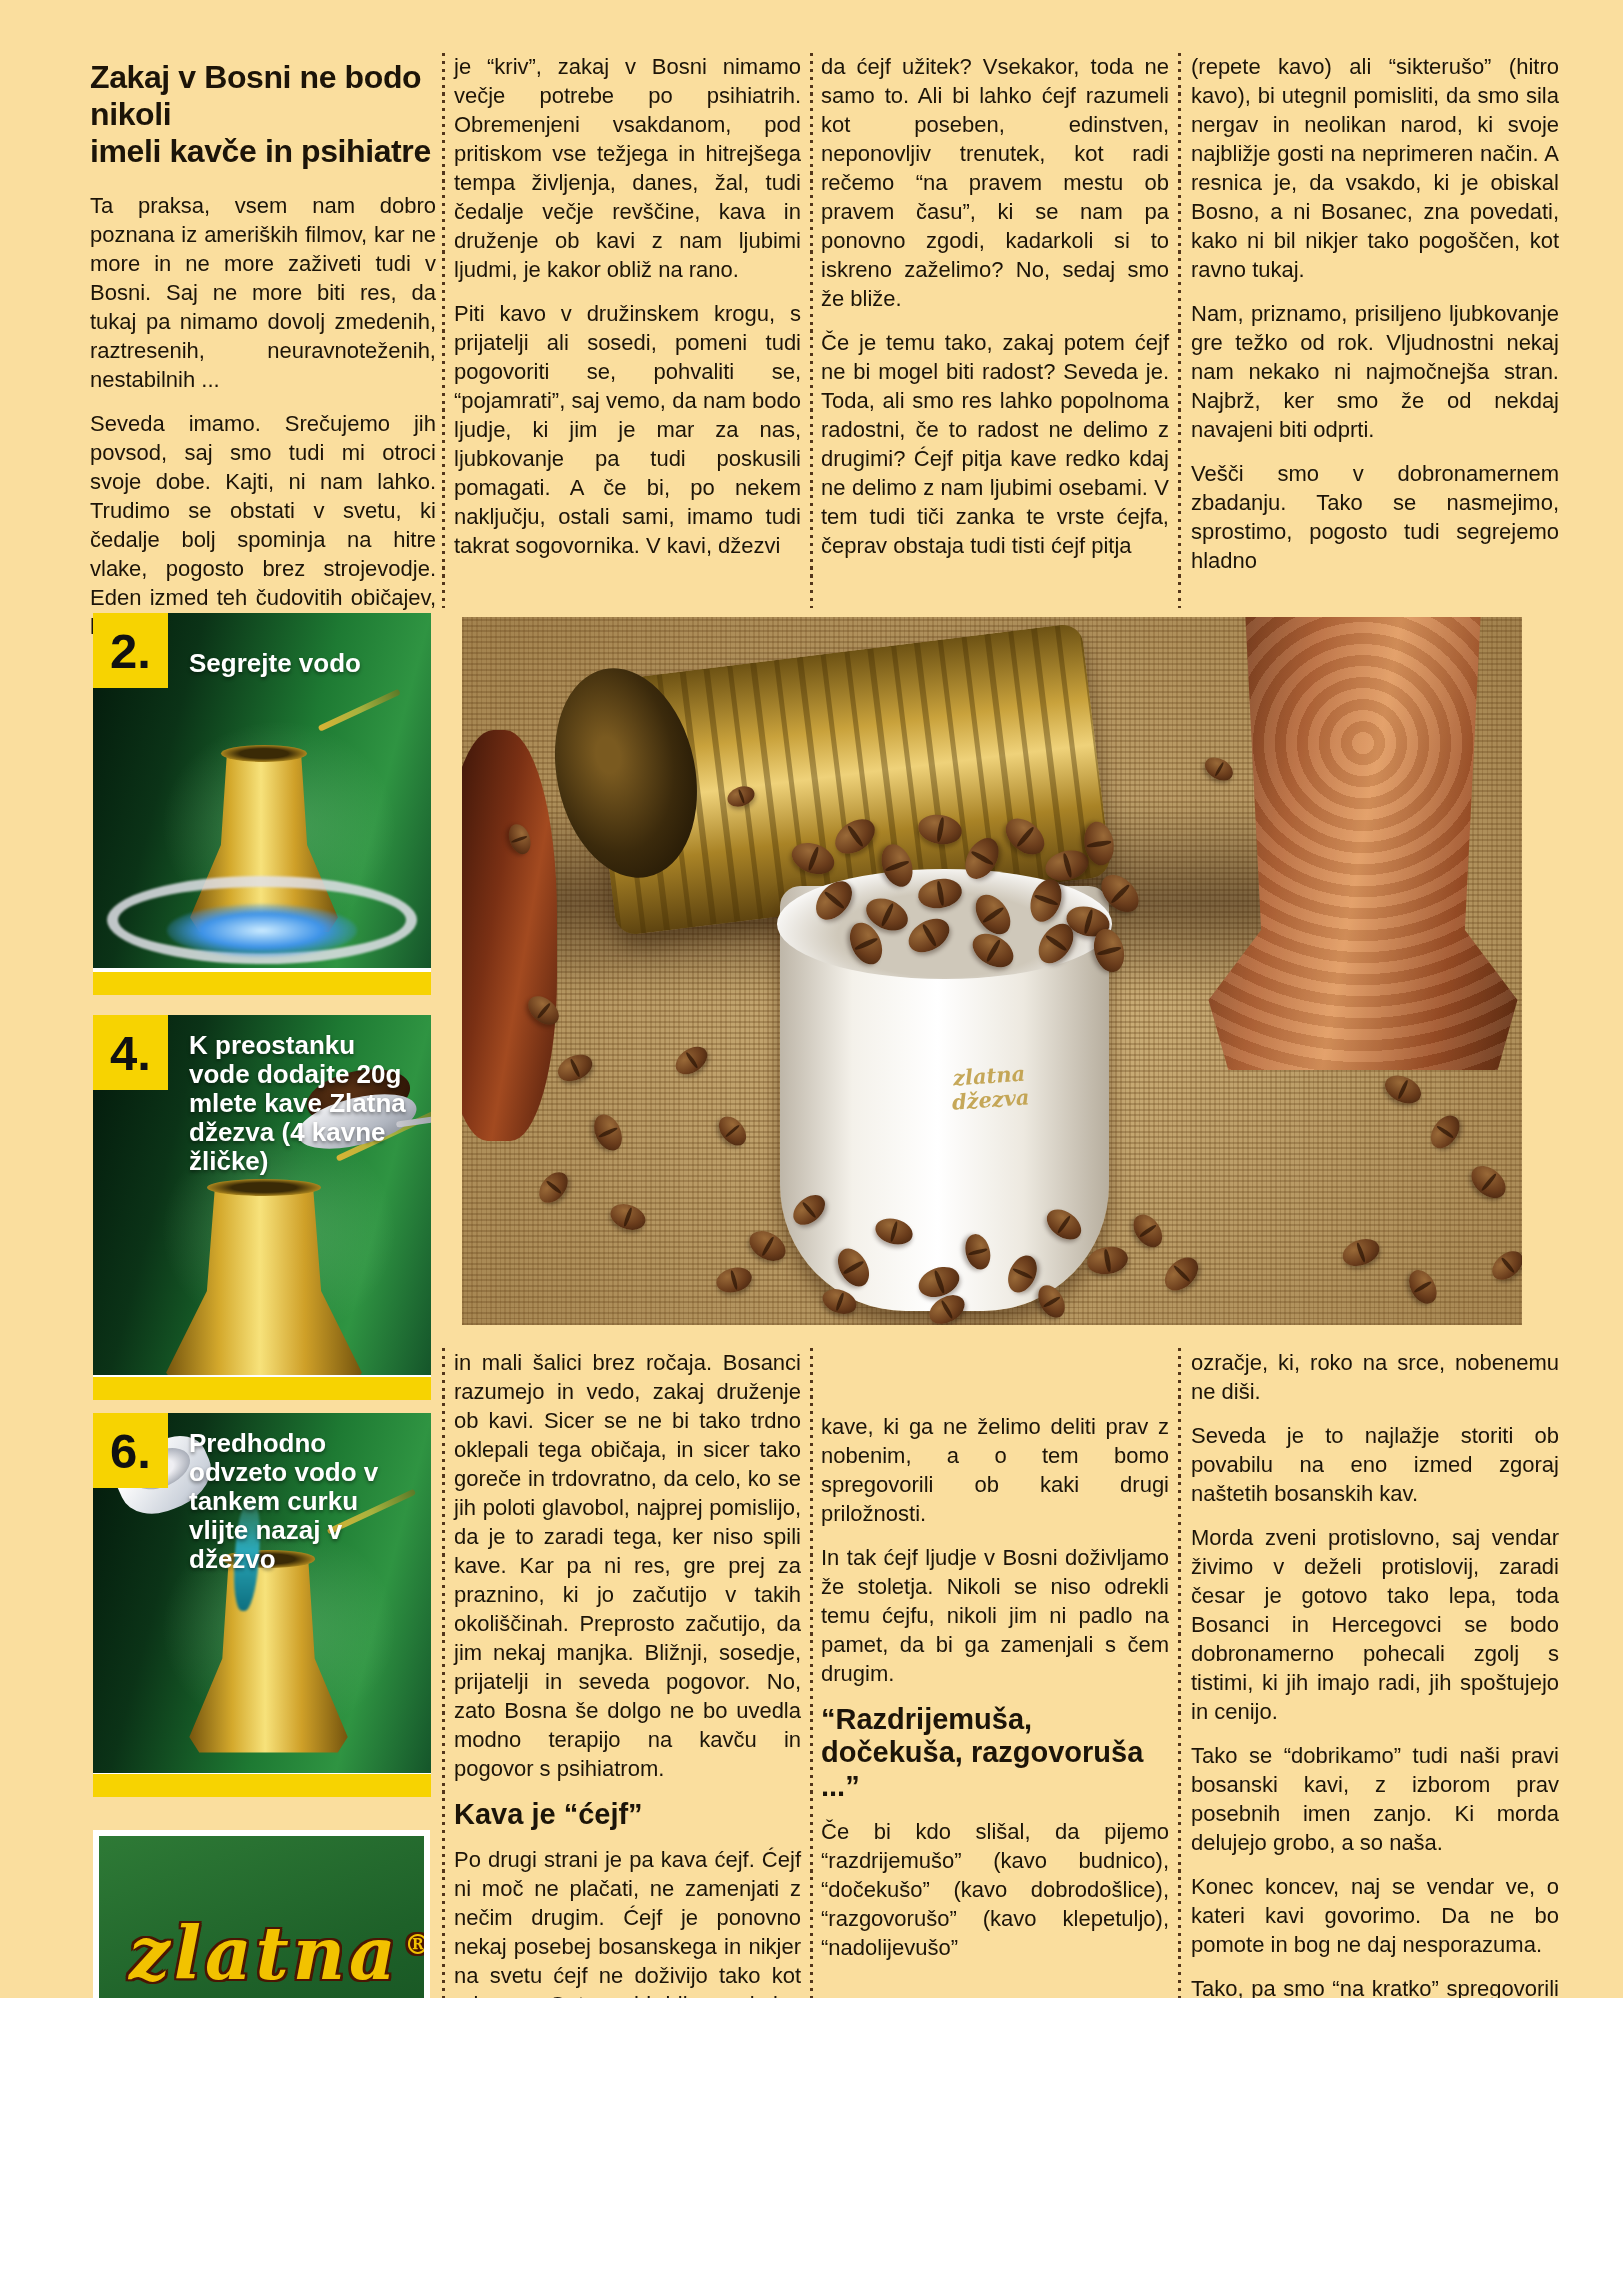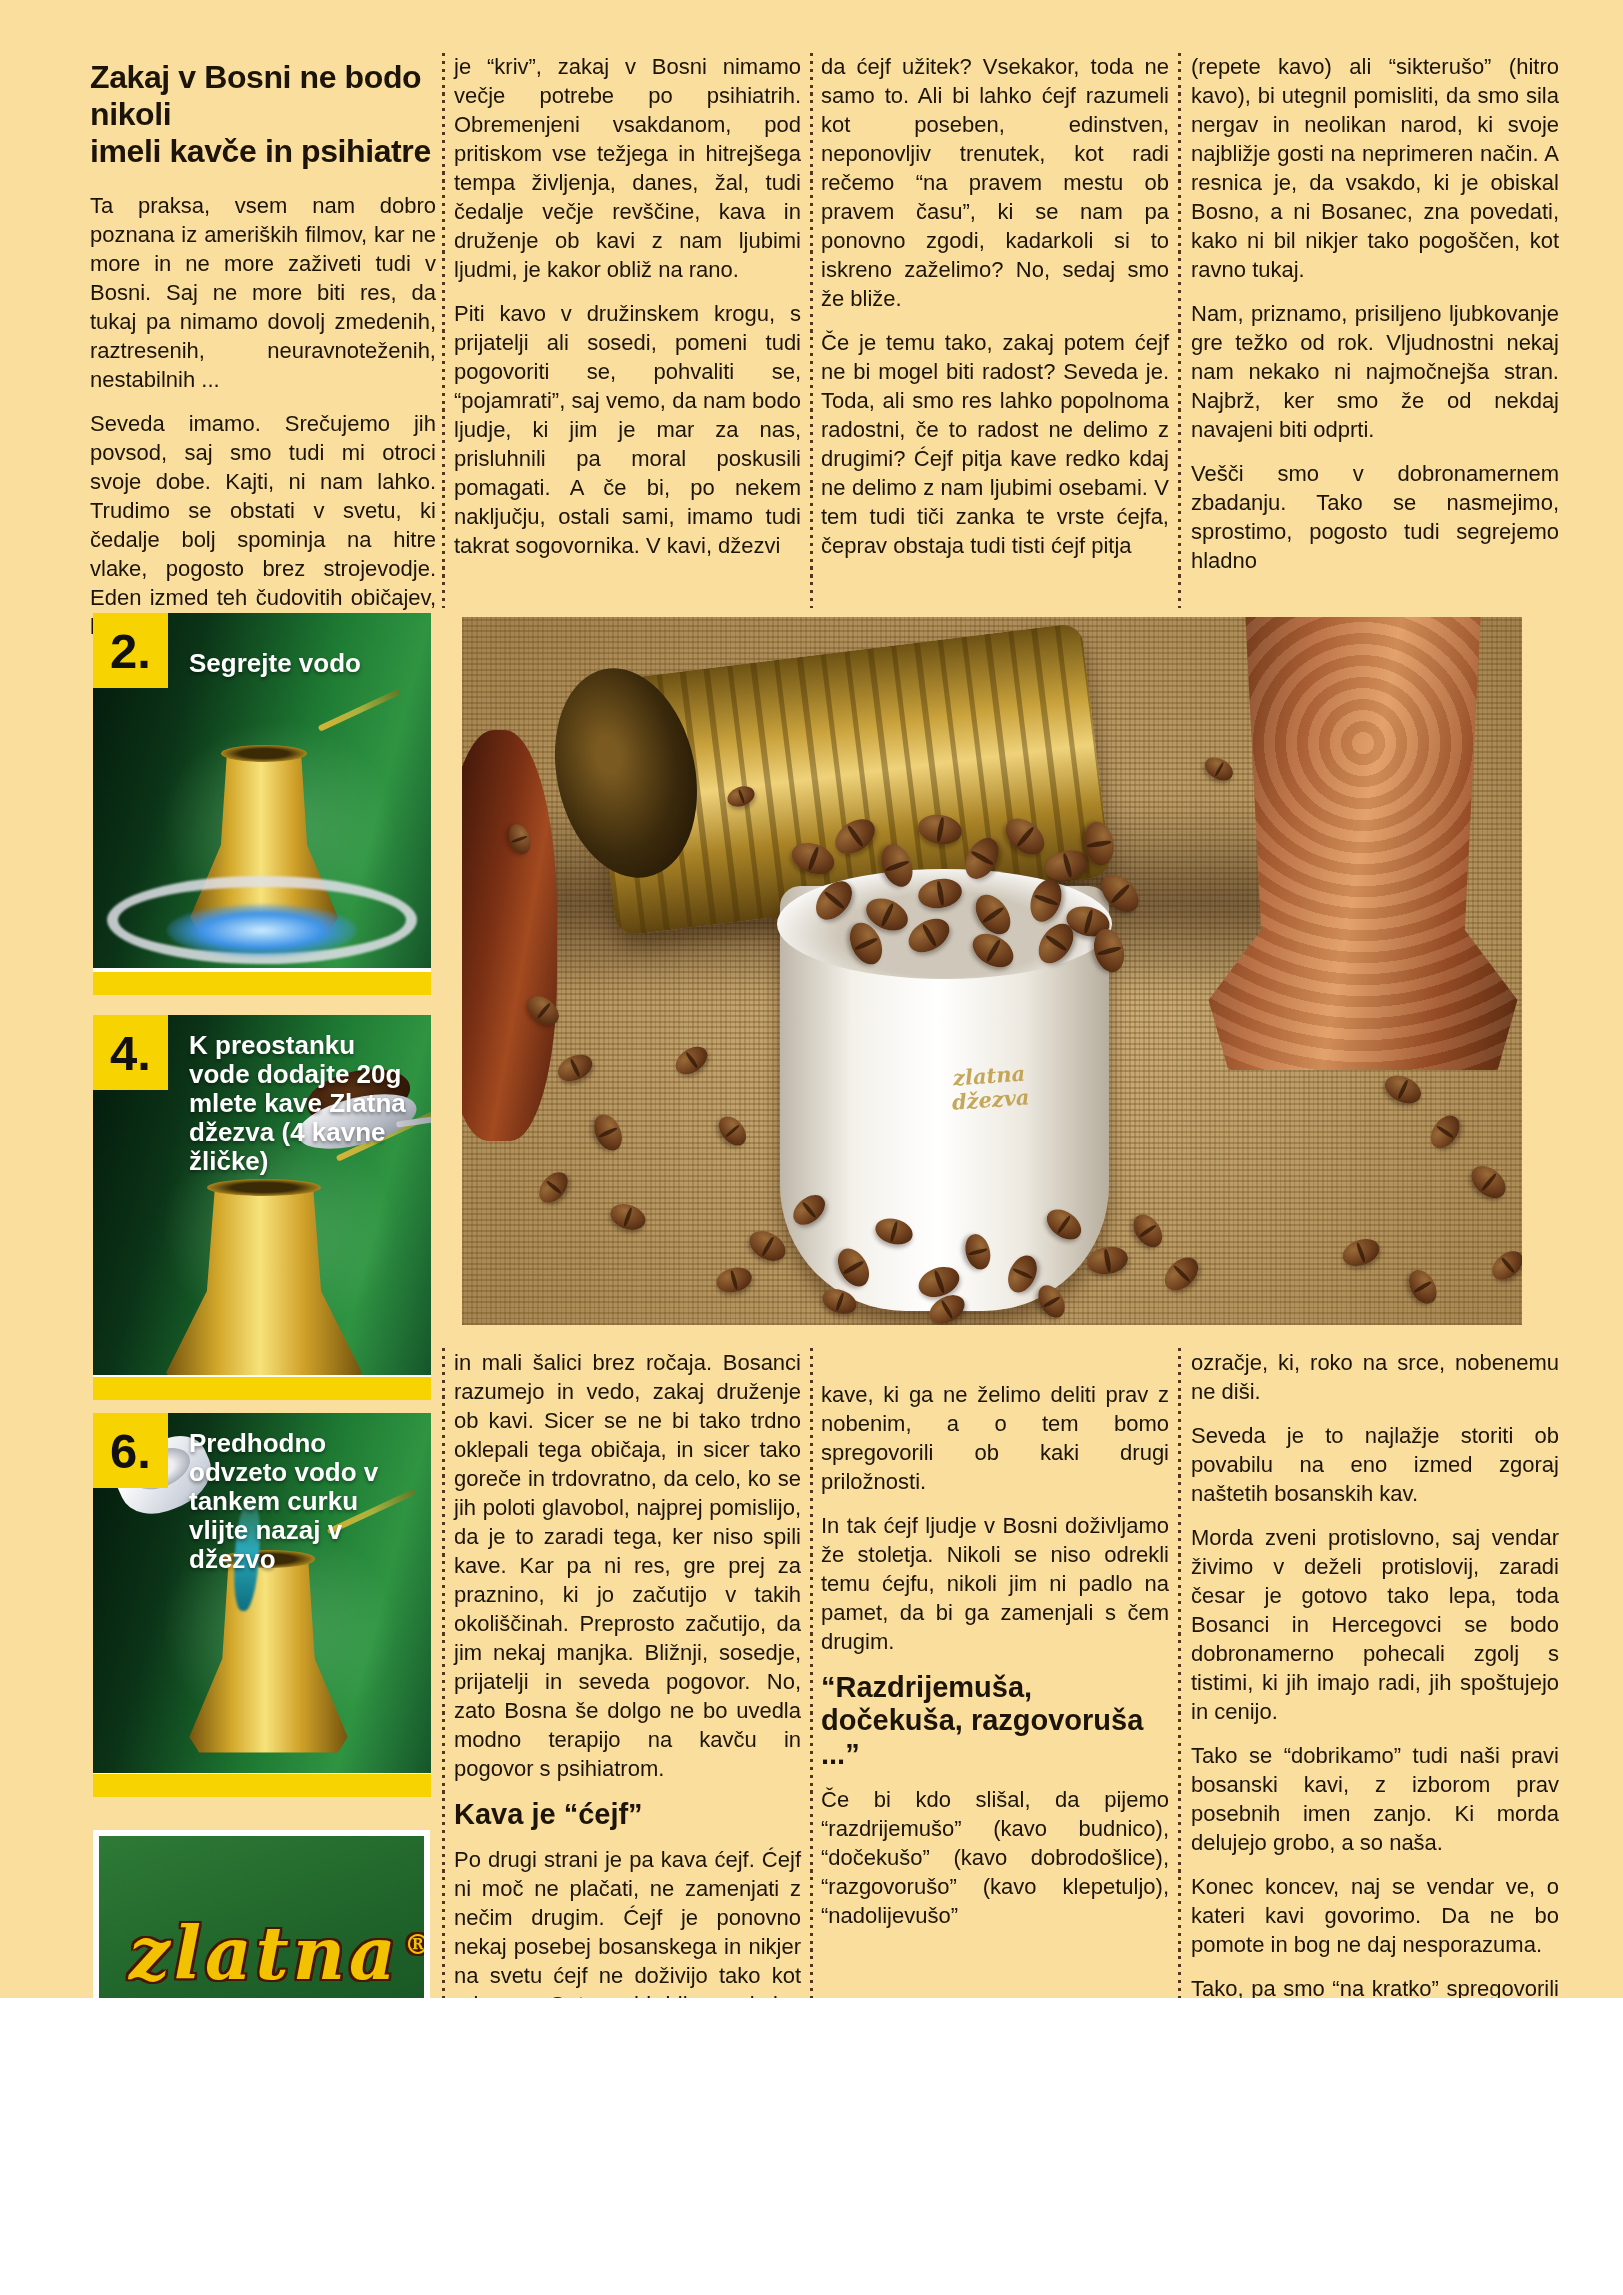--- a/index.html
+++ b/index.html
@@ -123,21 +123,21 @@
 
 <div class="page">
 
   <div class="col" style="left:90px;top:59px;width:346px;">
     <h1 class="title"><span>Zakaj v Bosni ne bodo nikoli</span><br><span>imeli kavče in psihiatre</span></h1>
     <p>Ta praksa, vsem nam dobro poznana iz ameriških filmov, kar ne more in ne more zaživeti tudi v Bosni. Saj ne more biti res, da tukaj pa nimamo dovolj zmedenih, raztresenih, neuravnoteženih, nestabilnih ...</p>
     <p>Seveda imamo. Srečujemo jih povsod, saj smo tudi mi otroci svoje dobe. Kajti, ni nam lahko. Trudimo se obstati v svetu, ki čedalje bolj spominja na hitre vlake, pogosto brez strojevodje. Eden izmed teh čudovitih običajev, ki kar ne izgine,</p>
   </div>
   <div class="col" style="left:454px;top:52px;width:347px;">
     <p>je “kriv”, zakaj v Bosni nimamo večje potrebe po psihiatrih. Obremenjeni vsakdanom, pod pritiskom vse težjega in hitrejšega tempa življenja, danes, žal, tudi čedalje večje revščine, kava in druženje ob kavi z nam ljubimi ljudmi, je kakor obliž na rano.</p>
-    <p>Piti kavo v družinskem krogu, s prijatelji ali sosedi, pomeni tudi pogovoriti se, pohvaliti se, “pojamrati”, saj vemo, da nam bodo ljudje, ki jim je mar za nas, prisluhnili pa moral poskusili pomagati. A če bi, po nekem naključju, ostali sami, imamo tudi takrat sogovornika. V kavi, džezvi</p>
+    <p>Piti kavo v družinskem krogu, s prijatelji ali sosedi, pomeni tudi pogovoriti se, pohvaliti se, “pojamrati”, saj vemo, da nam bodo ljudje, ki jim je mar za nas, ljubkovanje pa tudi poskusili pomagati. A če bi, po nekem naključju, ostali sami, imamo tudi takrat sogovornika. V kavi, džezvi</p>
   </div>
   <div class="col" style="left:821px;top:52px;width:348px;">
     <p>da ćejf užitek? Vsekakor, toda ne samo to. Ali bi lahko ćejf razumeli kot poseben, edinstven, neponovljiv trenutek, kot radi rečemo “na pravem mestu ob pravem času”, ki se nam pa ponovno zgodi, kadarkoli si to iskreno zaželimo? No, sedaj smo že bliže.</p>
     <p>Če je temu tako, zakaj potem ćejf ne bi mogel biti radost? Seveda je. Toda, ali smo res lahko popolnoma radostni, če to radost ne delimo z drugimi? Ćejf pitja kave redko kdaj ne delimo z nam ljubimi osebami. V tem tudi tiči zanka te vrste ćejfa, čeprav obstaja tudi tisti ćejf pitja</p>
   </div>
   <div class="col" style="left:1191px;top:52px;width:368px;">
     <p>(repete kavo) ali “sikterušo” (hitro kavo), bi utegnil pomisliti, da smo sila nergav in neolikan narod, ki svoje najbližje gosti na neprimeren način. A resnica je, da vsakdo, ki je obiskal Bosno, a ni Bosanec, zna povedati, kako ni bil nikjer tako pogoščen, kot ravno tukaj.</p>
     <p>Nam, priznamo, prisiljeno ljubkovanje gre težko od rok. Vljudnostni nekaj nam nekako ni najmočnejša stran. Najbrž, ker smo že od nekdaj navajeni biti odprti.</p>
     <p>Vešči smo v dobronamernem zbadanju. Tako se nasmejimo, sprostimo, pogosto tudi segrejemo hladno</p>
   </div>
@@ -275,21 +275,21 @@
         <div class="bean" style="left: 25%; top: 24%; width: 28px; height: 19px; transform: rotate(-20deg);"></div>
       </div>
   </div>
 
   <div class="col" style="left:454px;top:1348px;width:347px;">
     <p>in mali šalici brez ročaja. Bosanci razumejo in vedo, zakaj druženje ob kavi. Sicer se ne bi tako trdno oklepali tega običaja, in sicer tako goreče in trdovratno, da celo, ko se jih poloti glavobol, najprej pomislijo, da je to zaradi tega, ker niso spili kave. Kar pa ni res, gre prej za praznino, ki jo začutijo v takih okoliščinah. Preprosto začutijo, da jim nekaj manjka. Bližnji, sosedje, prijatelji in seveda pogovor. No, zato Bosna še dolgo ne bo uvedla modno terapijo na kavču in pogovor s psihiatrom.</p>
     <h2 class="subhead">Kava je “ćejf”</h2>
     <p>Po drugi strani je pa kava ćejf. Ćejf ni moč ne plačati, ne zamenjati z nečim drugim. Ćejf je ponovno nekaj posebej bosanskega in nikjer na svetu ćejf ne doživijo tako kot pri nas. Gotovo bi bilo zanimivo povprašati jezikoslovce, kako bi prevedli ćejf na katerega izmed svetovnih jezikov.</p>
     <p>Ali je ćejf zadovoljstvo? Je, vendar hkrati tudi veliko več kot to. Ni mor-</p>
   </div>
-  <div class="col" style="left:821px;top:1380px;width:348px;">
+  <div class="col" style="left:821px;top:1412px;width:348px;">
     <p>kave, ki ga ne želimo deliti prav z nobenim, a o tem bomo spregovorili ob kaki drugi priložnosti.</p>
     <p>In tak ćejf ljudje v Bosni doživljamo že stoletja. Nikoli se niso odrekli temu ćejfu, nikoli jim ni padlo na pamet, da bi ga zamenjali s čem drugim.</p>
     <h2 class="subhead">“Razdrijemuša, dočekuša, razgovoruša ...”</h2>
     <p>Če bi kdo slišal, da pijemo “razdrijemušo” (kavo budnico), “dočekušo” (kavo dobrodošlice), “razgovorušo” (kavo klepetuljo), “nadolijevušo”</p>
   </div>
   <div class="col" style="left:1191px;top:1348px;width:368px;">
     <p>ozračje, ki, roko na srce, nobenemu ne diši.</p>
     <p>Seveda je to najlažje storiti ob povabilu na eno izmed zgoraj naštetih bosanskih kav.</p>
     <p>Morda zveni protislovno, saj vendar živimo v deželi protislovij, zaradi česar je gotovo tako lepa, toda Bosanci in Hercegovci se bodo dobronamerno pohecali zgolj s tistimi, ki jih imajo radi, jih spoštujejo in cenijo.</p>
     <p>Tako se “dobrikamo” tudi naši pravi bosanski kavi, z izborom prav posebnih imen zanjo. Ki morda delujejo grobo, a so naša.</p>

